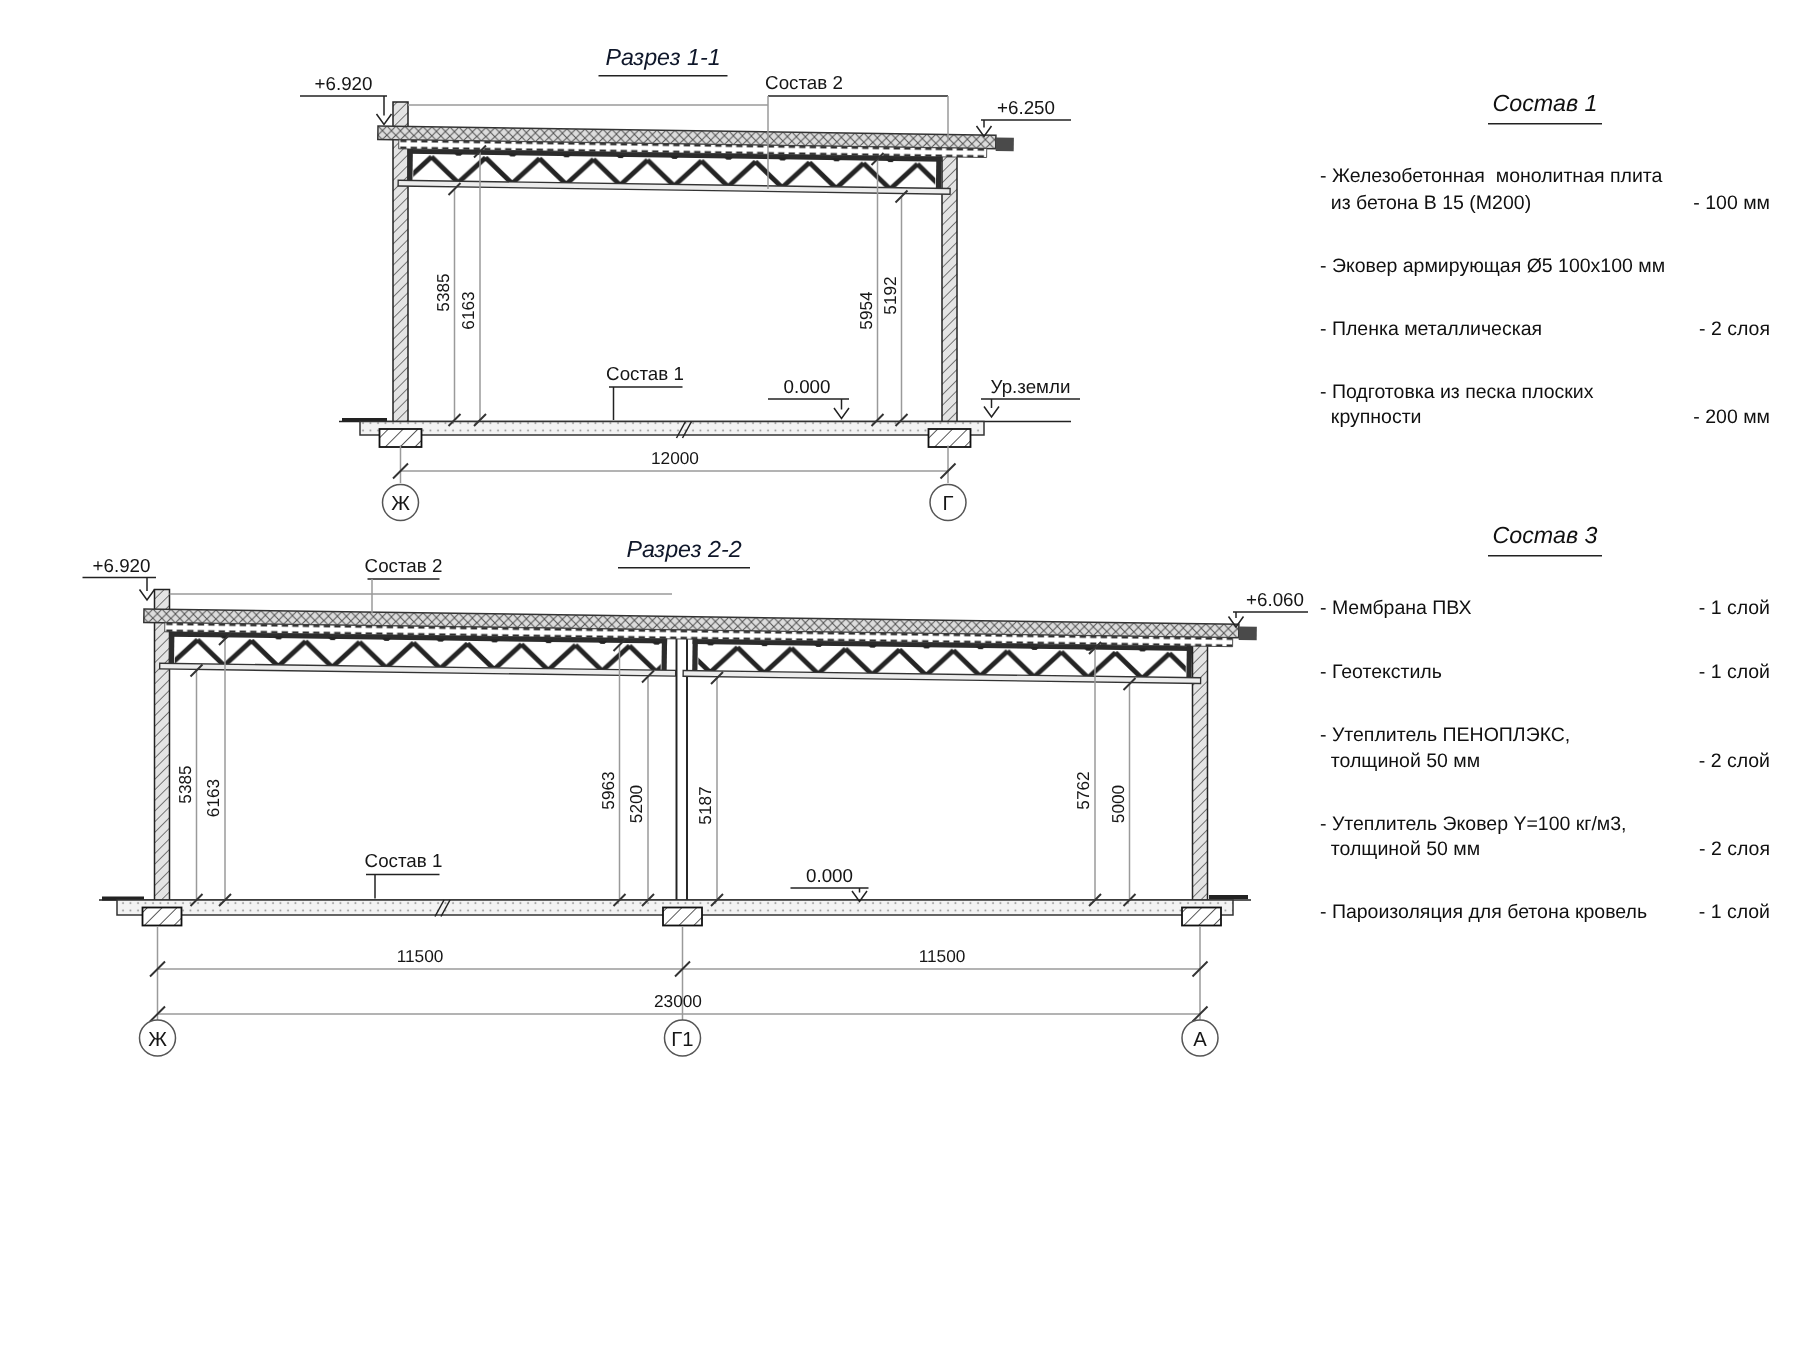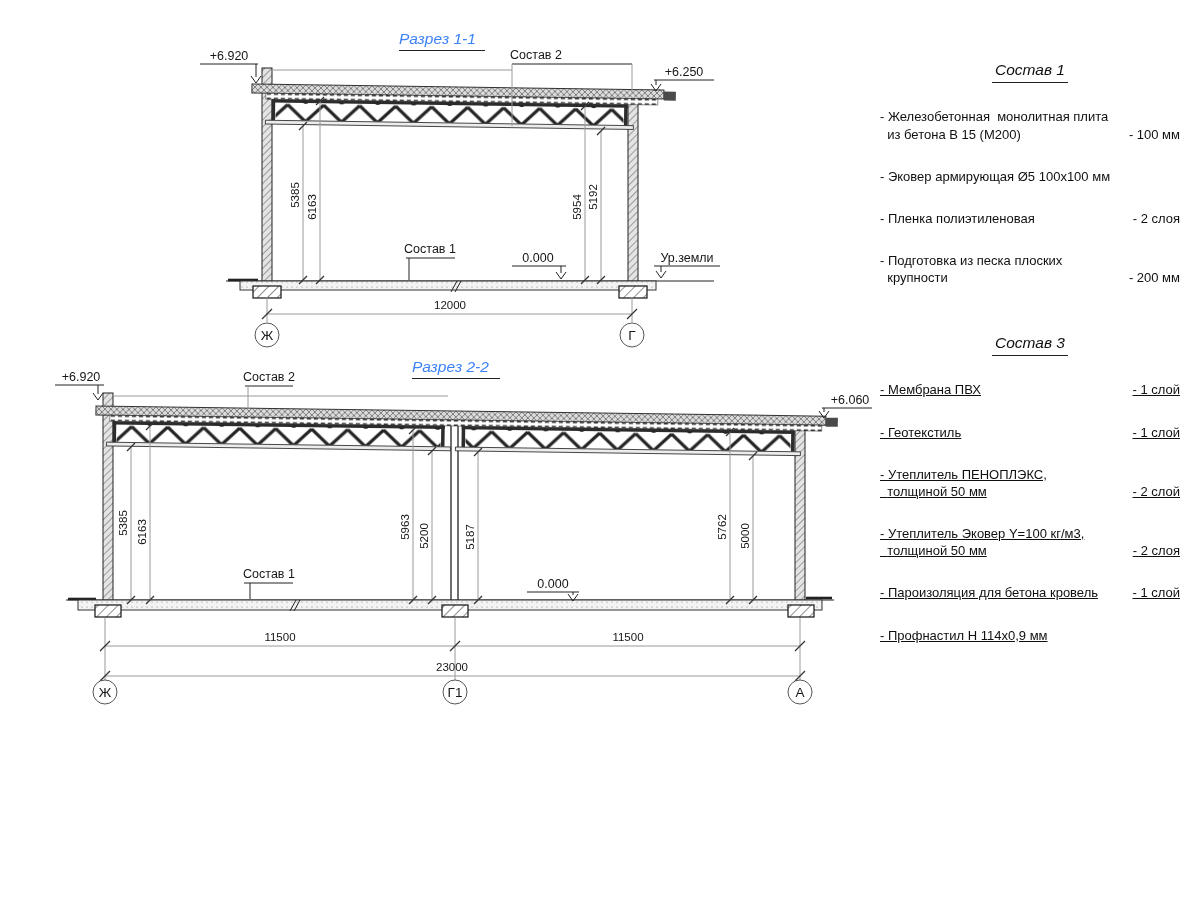--- a/index.html
+++ b/index.html
@@ -7,22 +7,22 @@
           font-family:"Liberation Sans",sans-serif;color:#111;}
   svg{position:absolute;left:0;top:0;}
   svg text{font-family:"Liberation Sans",sans-serif;fill:#161616;}
   .t11{font-size:11.5px;}
   .t12{font-size:12.5px;}
   .t13{font-size:13.5px;}
   .ln{stroke:#222;stroke-width:1;fill:none;}
   .lnb{stroke:#222;stroke-width:2.6;fill:none;}
   .thin{stroke:#9a9a9a;stroke-width:1;fill:none;}
   .tick{stroke:#333;stroke-width:1.3;fill:none;}
-  .sec-title{position:absolute;text-align:left;font-style:italic;font-size:15.5px;
-             border-bottom:1.5px solid #222;padding-bottom:2px;color:#3b82f6;}
+  .sec-title{position:absolute;text-align:center;font-style:italic;font-size:15.5px;
+             border-bottom:1.5px solid #222;padding-bottom:2px;color:#0f172a;}
   .panel{position:absolute;width:300px;font-size:13px;line-height:1.32;color:#101010;}
   .panel-title-wrap{text-align:center;margin-bottom:20px;}
   .panel-title{display:inline-block;font-style:italic;font-size:15.5px;
                border-bottom:1.5px solid #222;padding:0 3px 2px;}
   .mat-row{display:flex;justify-content:space-between;align-items:flex-end;margin-bottom:16px;margin-top:25px;}
   .mat-name{white-space:pre-wrap;}
   .mat-val{white-space:nowrap;padding-left:8px;}
 </style>
 </head>
 <body>
@@ -305,31 +305,31 @@
   <div class="mat-row">
     <span class="mat-name">- Железобетонная  монолитная плита
   из бетона В 15 (М200)</span>
     <span class="mat-val">- 100 мм</span>
   </div>
   <div class="mat-row">
     <span class="mat-name">- Эковер армирующая Ø5 100x100 мм</span>
     <span class="mat-val"></span>
   </div>
   <div class="mat-row">
-    <span class="mat-name">- Пленка полиэтиленовая</span>
+    <span class="mat-name">- Пленка металлическая</span>
     <span class="mat-val">-  2 слоя</span>
   </div>
   <div class="mat-row">
     <span class="mat-name">- Подготовка из песка плоских
   крупности</span>
     <span class="mat-val">- 200 мм</span>
   </div>
 </div>
 
-<div class="panel" style="left:880px;top:333px;text-decoration:underline;">
+<div class="panel" style="left:880px;top:348px;">
   <div class="panel-title-wrap">
     <span class="panel-title">Состав 3</span>
   </div>
   <div class="mat-row">
     <span class="mat-name">- Мембрана ПВХ</span>
     <span class="mat-val">- 1 слой</span>
   </div>
   <div class="mat-row">
     <span class="mat-name">- Геотекстиль</span>
     <span class="mat-val">- 1 слой</span>
@@ -341,19 +341,15 @@
   </div>
   <div class="mat-row">
     <span class="mat-name">- Утеплитель Эковер Y=100 кг/м3,
   толщиной 50 мм</span>
     <span class="mat-val">- 2 слоя</span>
   </div>
   <div class="mat-row">
     <span class="mat-name">- Пароизоляция для бетона кровель</span>
     <span class="mat-val">- 1 слой</span>
   </div>
-  <div class="mat-row">
-    <span class="mat-name">- Профнастил Н 114х0,9 мм</span>
-    <span class="mat-val"></span>
-  </div>
 </div>
 
 </div>
 
 </body></html>

